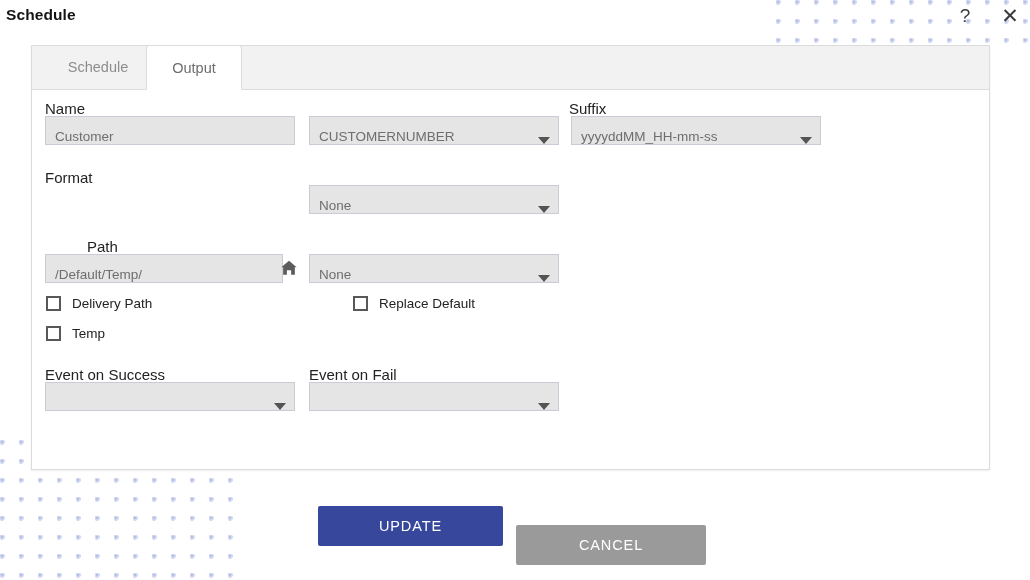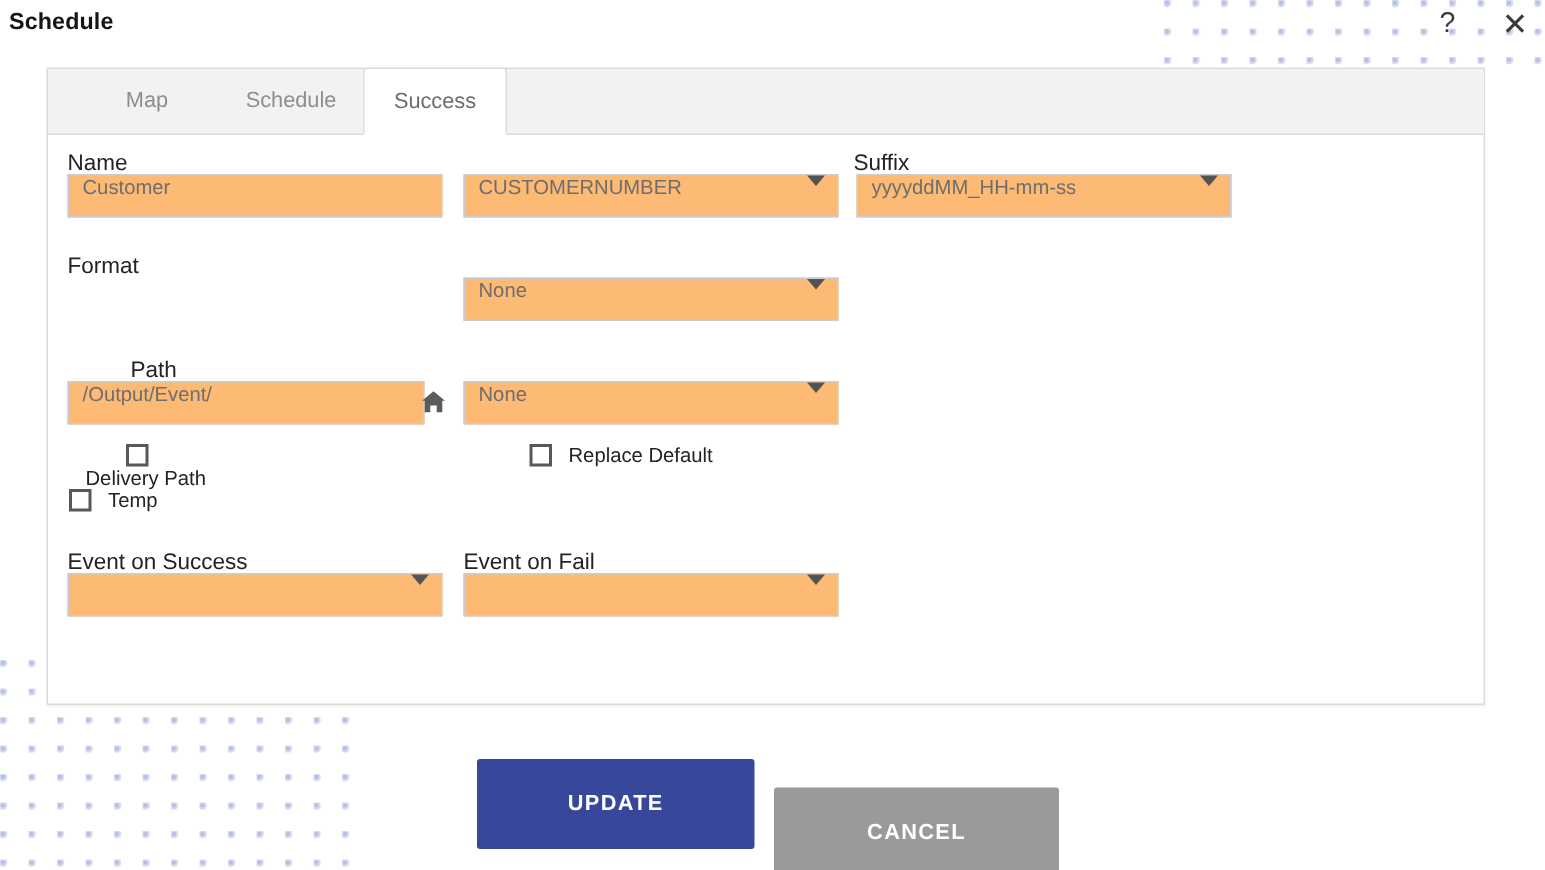--- a/index.html
+++ b/index.html
@@ -134,25 +134,25 @@
   .field-label {
     font-size: 15px;
     color: #232323;
     position: absolute;
   }
   .ctl {
     position: absolute;
     box-sizing: border-box;
     height: 29px;
     border: 1px solid #c9ccd6;
-    background: #fdba74;
+    background: #e5e5e5;
     font-size: 13.5px;
     color: #6e6e6e;
     display: flex;
-    align-items: flex-start;
+    align-items: flex-end;
     padding: 0 9px;
   }
   .ctl.select {
     justify-content: space-between;
     padding-right: 8px;
     cursor: pointer;
   }
   .ctl.textbox {
     cursor: text;
   }
@@ -190,25 +190,25 @@
   }
   .check-label {
     font-size: 13.5px;
     color: #232323;
     margin-left: 11px;
   }
 
   
   .action-btn {
     position: absolute;
-    height: 60px;
+    height: 40px;
     border: none;
     color: #ffffff;
     font-size: 14.5px;
-    font-weight: bold;
+    font-weight: normal;
     letter-spacing: .9px;
     cursor: pointer;
     font-family: "Liberation Sans", sans-serif;
     border-radius: 2px;
   }
   #update-button {
     top: 506px;
     left: 318px;
     width: 185px;
     background: #36479c;
@@ -230,27 +230,24 @@
 <div id="title-bar">
   <div id="page-title">Schedule</div>
   <div class="win-btn" id="help-button">?</div>
   <div class="win-btn" id="close-button">✕</div>
 </div>
 
 <div id="dialog-panel">
 
   <div id="tab-bar">
     <div class="tab">
-      <span>Map</span>
-    </div>
-    <div class="tab">
       <span>Schedule</span>
     </div>
     <div class="tab active">
-      <span>Success</span>
+      <span>Output</span>
     </div>
   </div>
 
   <div id="form-body">
 
     <div class="field-label" style="top:10px; left:13px;">Name</div>
     <div class="field-label" style="top:10px; left:537px;">Suffix</div>
 
     <div class="ctl textbox" style="top:26px; left:13px; width:250px;">
       <span>Customer</span>
@@ -270,35 +267,35 @@
 
 
     <div class="ctl select" style="top:95px; left:277px; width:250px;">
       <span>None</span>
       <span class="caret"></span>
     </div>
 
     <div class="field-label" style="top:148px; left:27px;margin-left:28px;">Path</div>
 
     <div class="ctl textbox" style="top:164px; left:13px; width:238px;">
-      <span>/Output/Event/</span>
+      <span>/Default/Temp/</span>
     </div>
 
     <div class="home-icon" style="top:169px; left:248px;">
       <svg viewBox="0 0 16 16" width="18" height="18" fill="#5c5c5c">
         <path d="M8 1.6 1.2 7.3h1.6V14h3.3v-3.9h3.8V14h3.3V7.3h1.6z"></path>
       </svg>
     </div>
 
     <div class="ctl select" style="top:164px; left:277px; width:250px;">
       <span>None</span>
       <span class="caret"></span>
     </div>
 
-    <div class="checkrow" style="top:206px; left:14px;flex-direction:column;">
+    <div class="checkrow" style="top:206px; left:14px;">
       <span class="checkbox"></span>
       <span class="check-label">Delivery Path</span>
     </div>
 
     <div class="checkrow" style="top:206px; left:277px;margin-left:44px;">
       <span class="checkbox"></span>
       <span class="check-label">Replace Default</span>
     </div>
 
     <div class="checkrow" style="top:236px; left:14px;">

